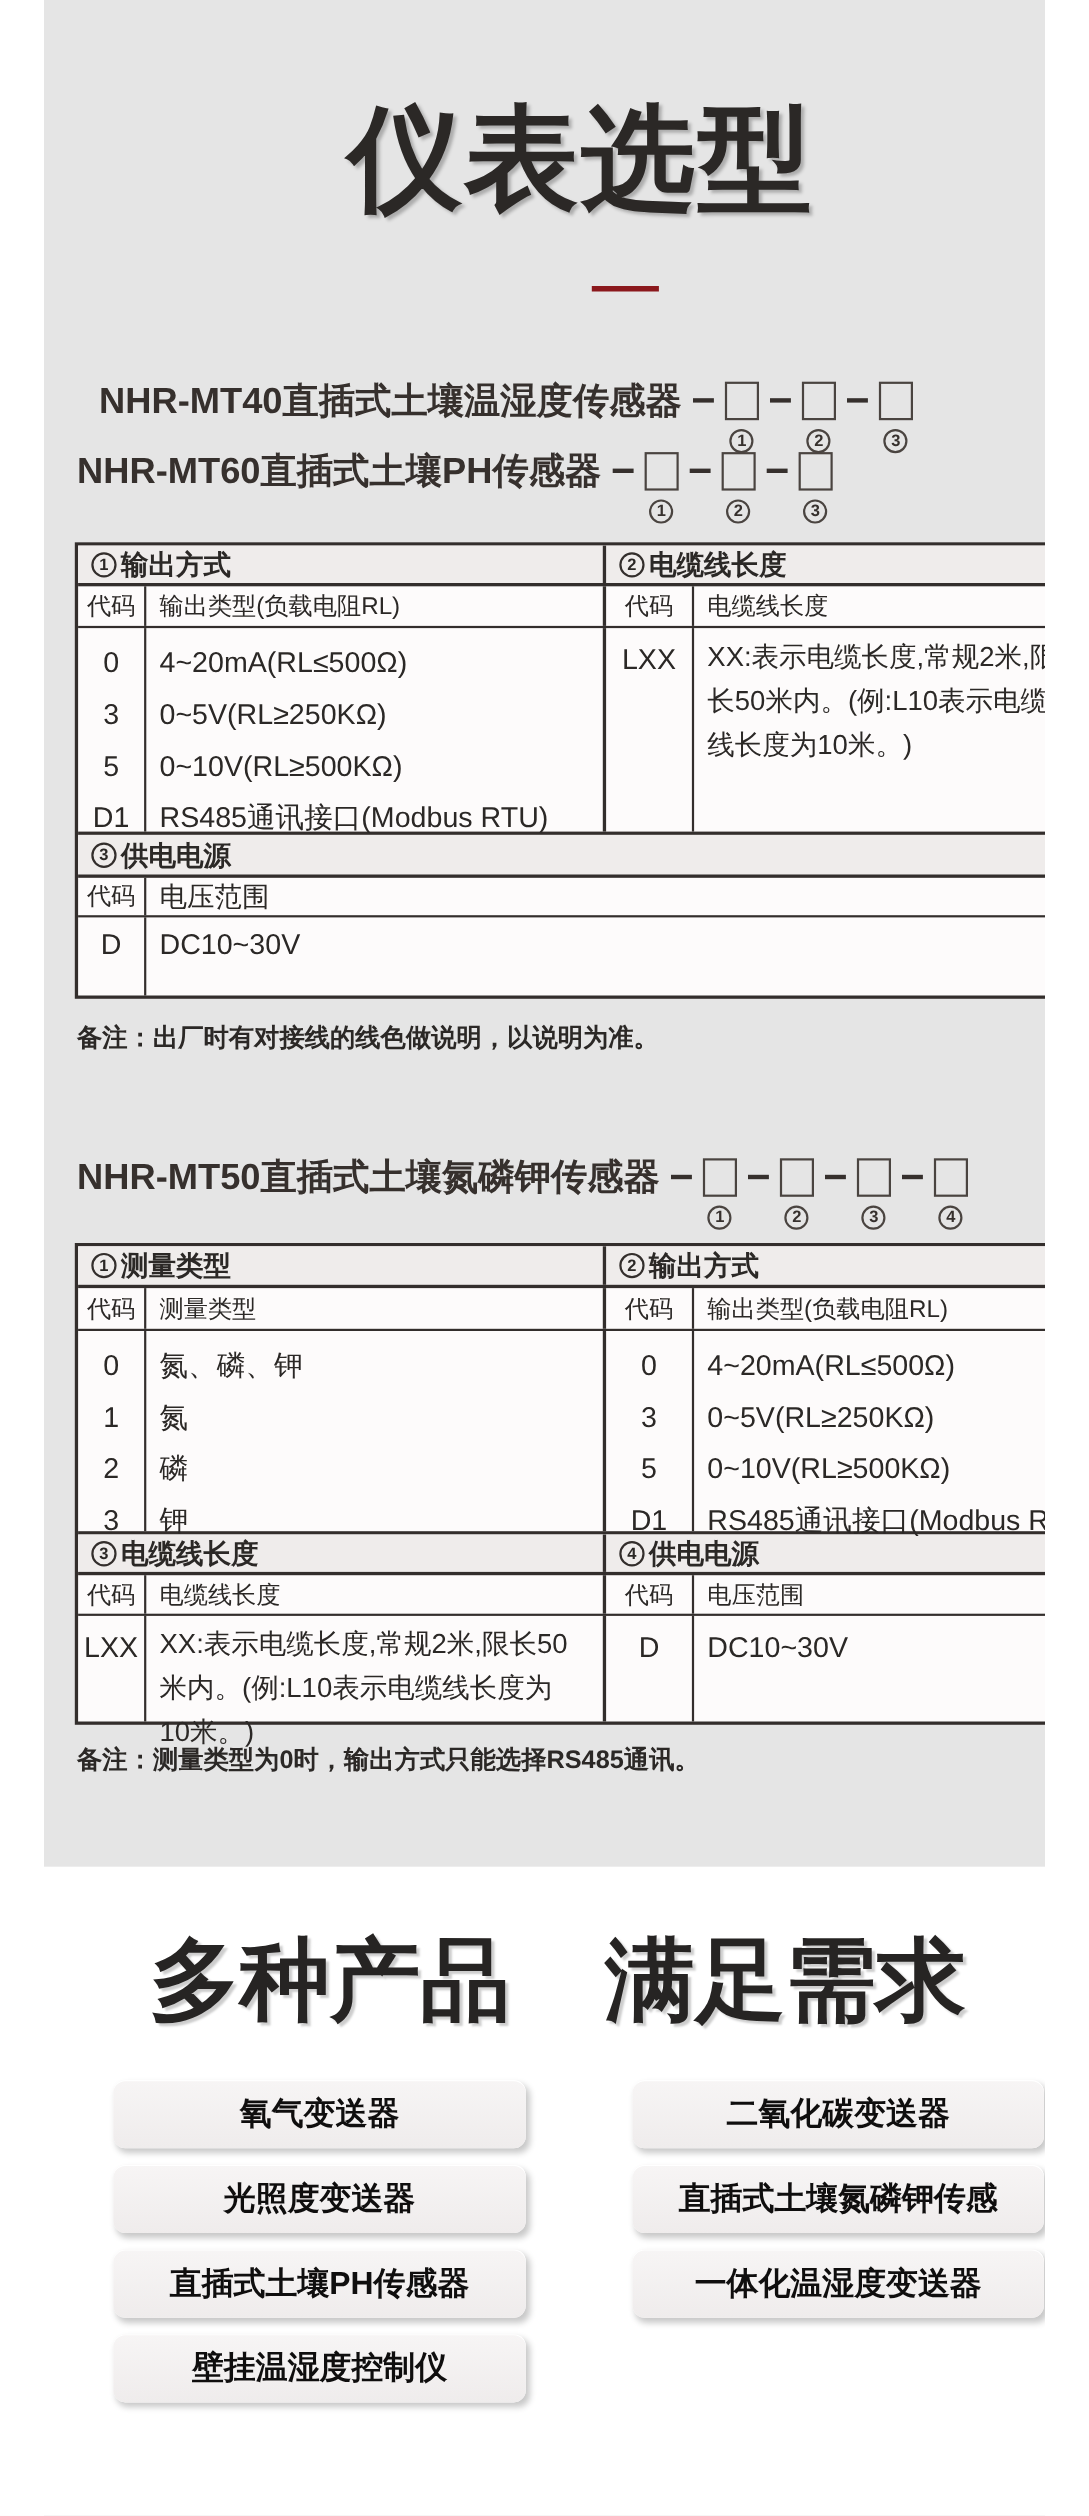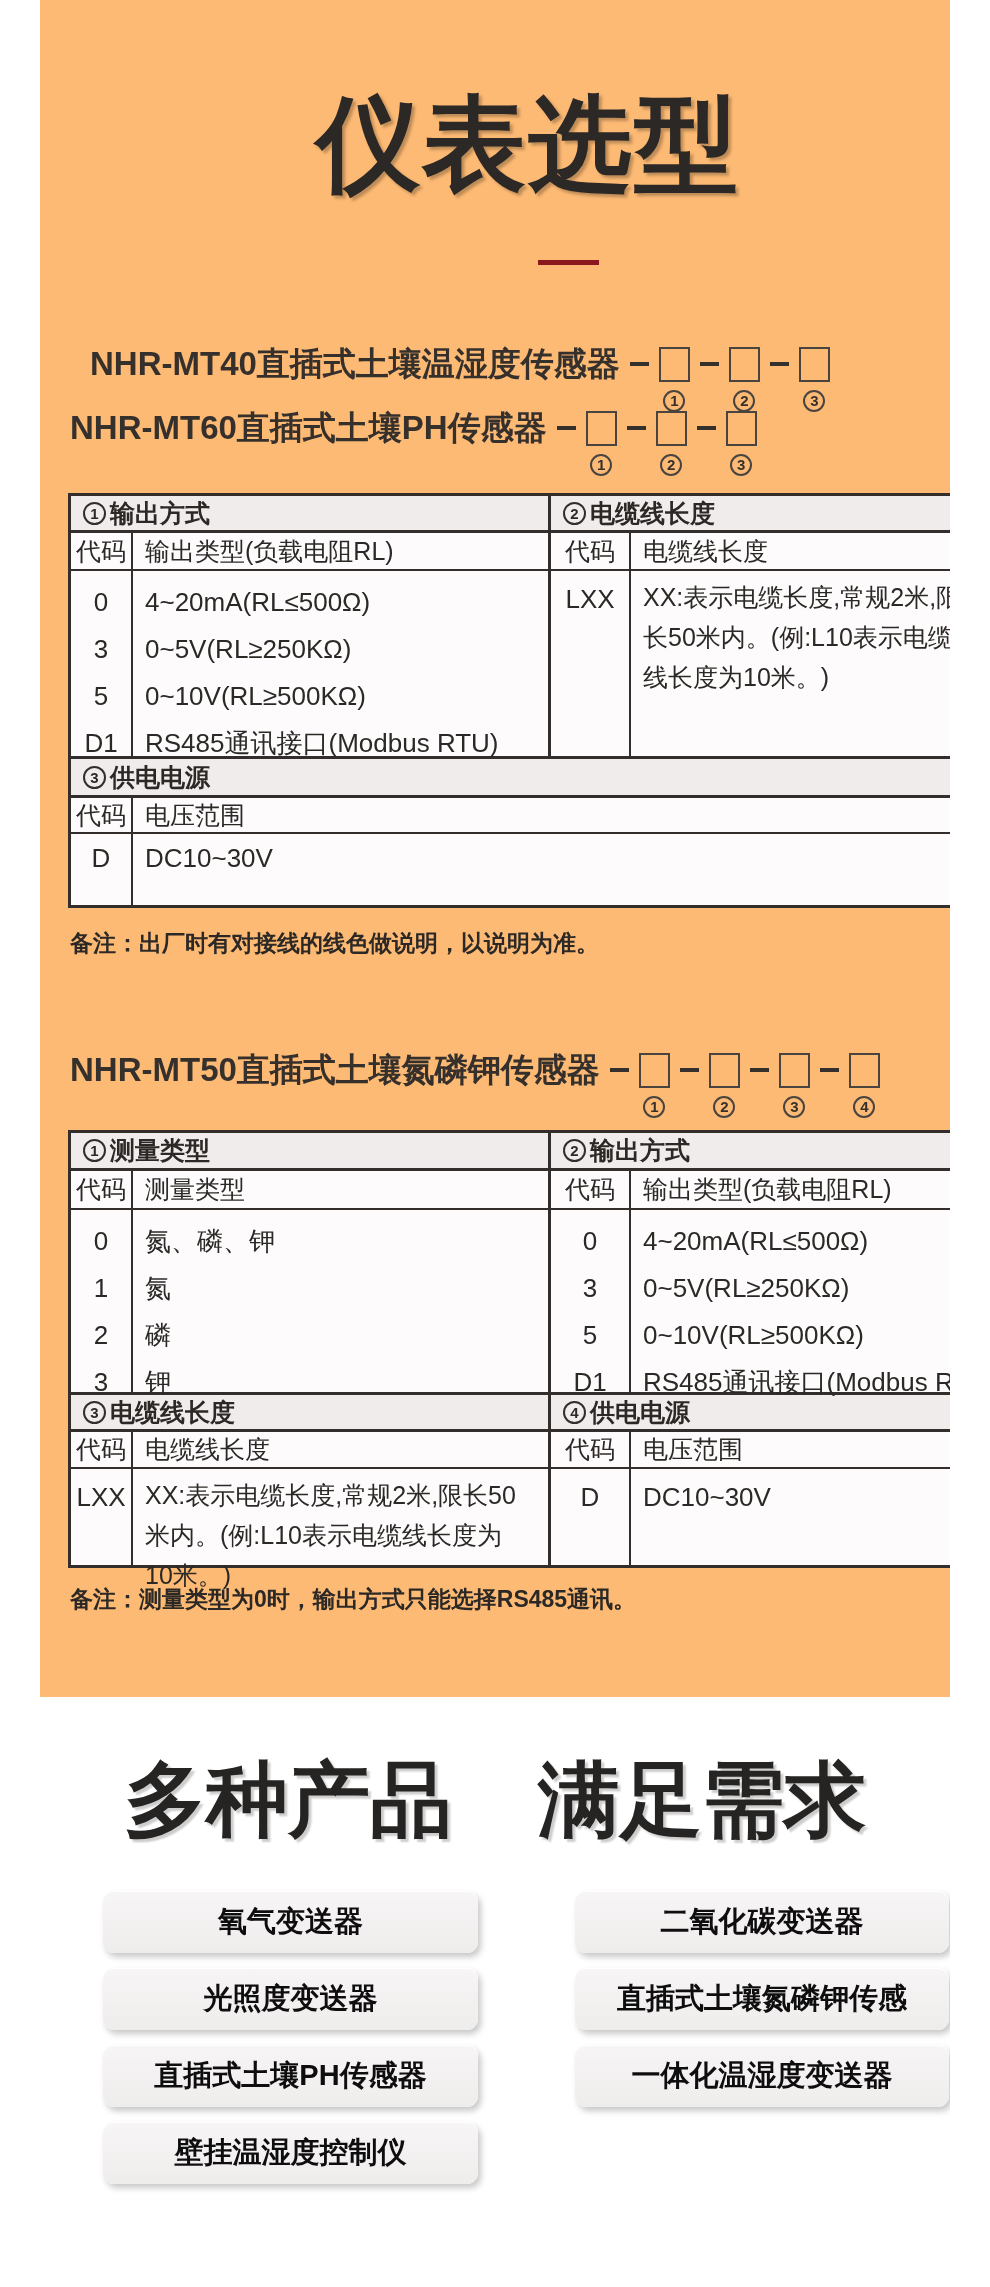--- a/index.html
+++ b/index.html
@@ -1,18 +1,18 @@
 <!DOCTYPE html>
 <html><head>
 <meta charset="utf-8">
 <style>
   * { margin:0; padding:0; box-sizing:border-box; }
   html,body { background:#ffffff; }
   body { font-family:"Liberation Sans","DejaVu Sans",sans-serif; color:#2b2826; }
-  .canvas { position:relative; width:910px; height:2287px; background:#fdba74; overflow:hidden; margin:0 auto; }
+  .canvas { position:relative; width:910px; height:2287px; background:#e5e5e5; overflow:hidden; margin:0 auto; }
 
   
   .page-title {
     position:absolute; top:76px; left:0; width:100%;
     text-align:center; transform:translateX(33px);
     font-size:104px; font-weight:900; letter-spacing:2px; color:#2b2826;
     text-shadow:3px 3px 3px rgba(0,0,0,0.25);
   }
   .title-rule { position:absolute; top:260px; left:498px; width:61px; height:5px; background:#8b181c; }
 
@@ -35,33 +35,33 @@
   .data-row { border-bottom:3px solid #332e2c; }
   .data-row.last { border-bottom:none; }
   .half-l { width:477px; display:flex; }
   .half-r { flex:1; display:flex; border-left:3px solid #332e2c; }
   .sec-cell { display:flex; align-items:center; padding-left:12px; font-size:25px; font-weight:700; }
   .circ-s { width:23px; height:23px; border:2px solid #332e2c; border-radius:50%; margin-right:4px;
     font-size:15px; font-weight:700; display:flex; align-items:center; justify-content:center; flex:0 0 auto; }
   .code-col { width:62px; border-right:2px solid #332e2c; text-align:center; flex:0 0 auto; }
   .code-col-r { width:80px; border-right:2px solid #332e2c; text-align:center; flex:0 0 auto; }
   .desc-col { flex:1; padding-left:12px; }
-  .hdr-row .code-col, .hdr-row .code-col-r, .hdr-row .desc-col { display:flex; align-items:center; font-size:25px; font-weight:500; }
+  .hdr-row .code-col, .hdr-row .code-col-r, .hdr-row .desc-col { display:flex; align-items:center; font-size:22px; font-weight:500; }
   .hdr-row .code-col, .hdr-row .code-col-r { justify-content:center; }
   .stack { font-size:26px; font-weight:500; }
   .stack div { line-height:47px; }
   .wrap-txt { font-size:25px; font-weight:500; line-height:40px; padding:6px 23px 0 12px; }
   .top-pad { padding-top:8px; }
 
   
   .note { position:absolute; left:30px; font-size:23px; font-weight:600; color:#2b2826; }
 
   
   .bottom-panel { position:absolute; top:1697px; left:0; width:100%; height:590px; background:#ffffff; }
-  .products-heading { position:absolute; top:1746px; left:0; width:100%; text-align:center;
+  .products-heading { position:absolute; top:1746px; left:12px; width:100%; text-align:center;
     font-size:82px; font-weight:900; color:#262423; text-shadow:3px 3px 2px rgba(0,0,0,0.2); white-space:nowrap; }
   .ph-gap { display:inline-block; width:86px; }
   .btn-grid { position:absolute; top:1891px; left:63px; width:846px;
     display:grid; grid-template-columns:375px 374px; column-gap:97px; grid-auto-rows:62px; row-gap:15px; }
   .p-btn { background:linear-gradient(180deg,#f7f5f5 0%,#efecec 100%);
     border-radius:11px; box-shadow:3px 4px 6px rgba(0,0,0,0.22), inset 0 1px 0 #ffffff;
     display:flex; align-items:center; justify-content:center;
     font-size:29px; font-weight:700; color:#0f0e0e; cursor:pointer; }
 </style>
 </head>

